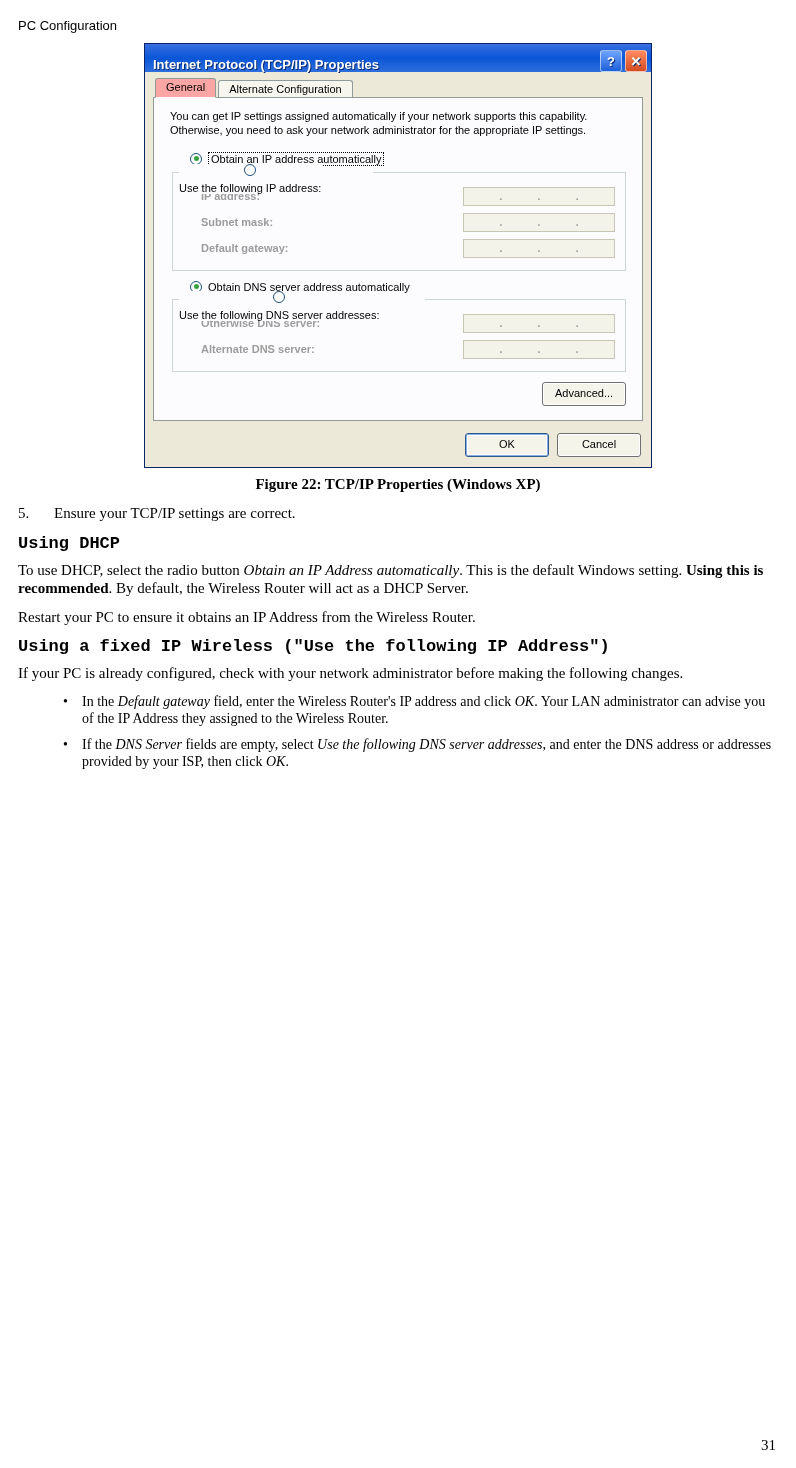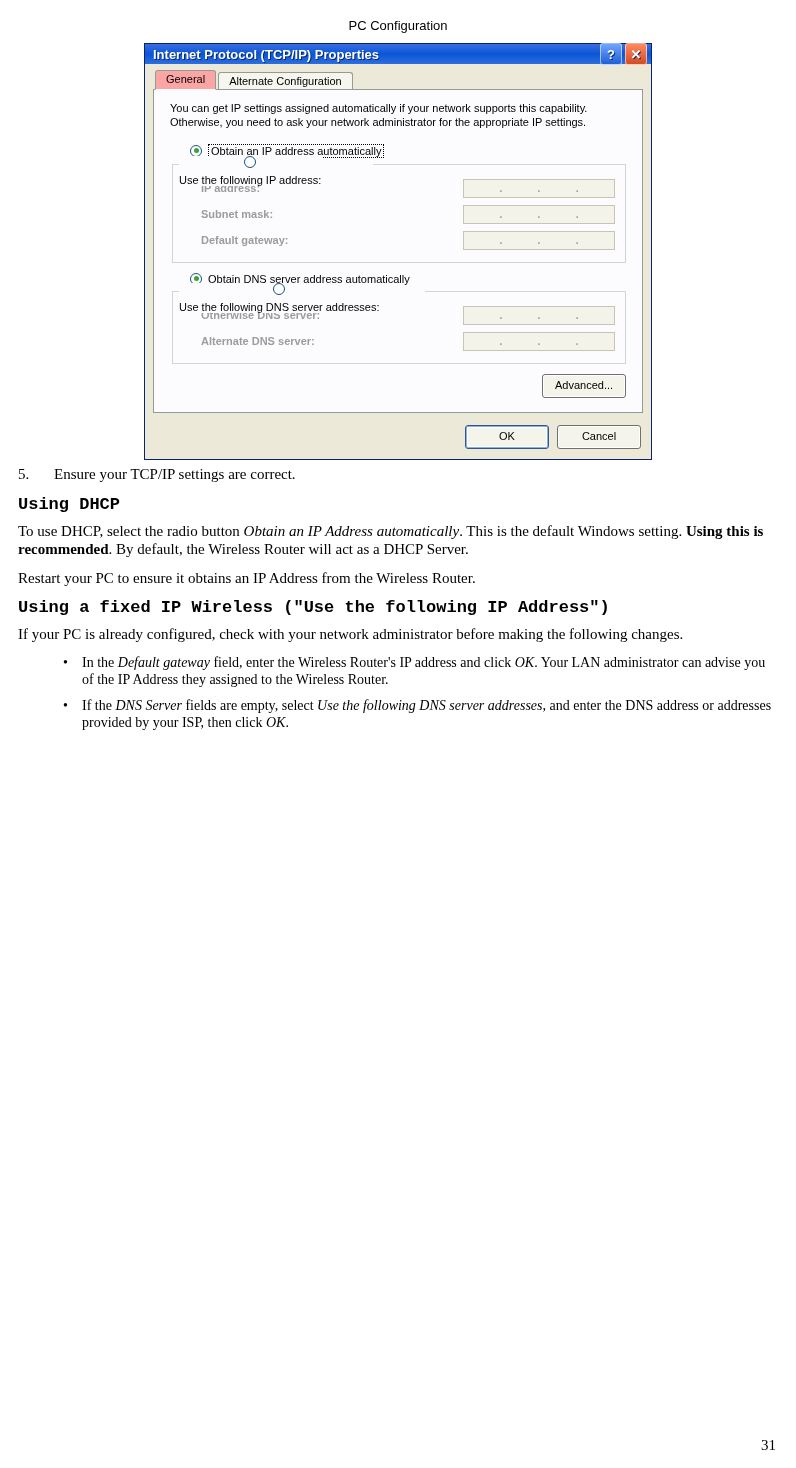--- a/index.html
+++ b/index.html
@@ -11,38 +11,38 @@
     background: #fff;
     width: 796px;
   }
   .page {
     padding: 18px 18px 12px 18px;
     box-sizing: border-box;
     position: relative;
     min-height: 1468px;
   }
   .header-right {
-    text-align: center;
+    text-align: left;
     font-family: Arial, Helvetica, sans-serif;
     font-size: 13px;
     margin-bottom: 10px;
   }
   .dialog-wrap {
     width: 508px;
     margin: 0 auto 6px auto;
     box-sizing: border-box;
     border: 1px solid #0a246a;
     background: #ece9d8;
   }
   .titlebar {
     background: linear-gradient(180deg, #3a6ee0 0%, #0a56d8 50%, #2f6edc 100%);
     color: #fff;
-    height: 20px;
-    display: flex;
-    align-items: center;
+    height: 28px;
+    display: flex;
+    align-items: flex-end;
     justify-content: space-between;
     padding: 0 4px 0 8px;
     font-family: "Trebuchet MS", Tahoma, Arial, sans-serif;
     font-weight: bold;
     font-size: 13px;
     text-shadow: 1px 1px 0 #072a72;
   }
   .titlebar-buttons {
     display: flex;
     gap: 3px;
@@ -347,20 +347,21 @@
         </div>
       </div>
 
       <div class="bottom-btn-row">
         <div class="win-btn primary">OK</div>
         <div class="win-btn">Cancel</div>
       </div>
     </div>
   </div>
 
+  <div class="caption">Figure 22: TCP/IP Properties (Windows XP)</div>
 
   <div class="step-row">
     <span class="num">5.</span>
     <span>Ensure your TCP/IP settings are correct.</span>
   </div>
 
   <h3 class="section">Using DHCP</h3>
 
   <p class="body">
     <span>To use DHCP, select the radio button </span><span class="italic">Obtain an IP Address automatically</span><span>. This is the default Windows setting. </span><span class="bold">Using this is recommended</span><span>. By default, the Wireless Router will act as a DHCP Server.</span>

